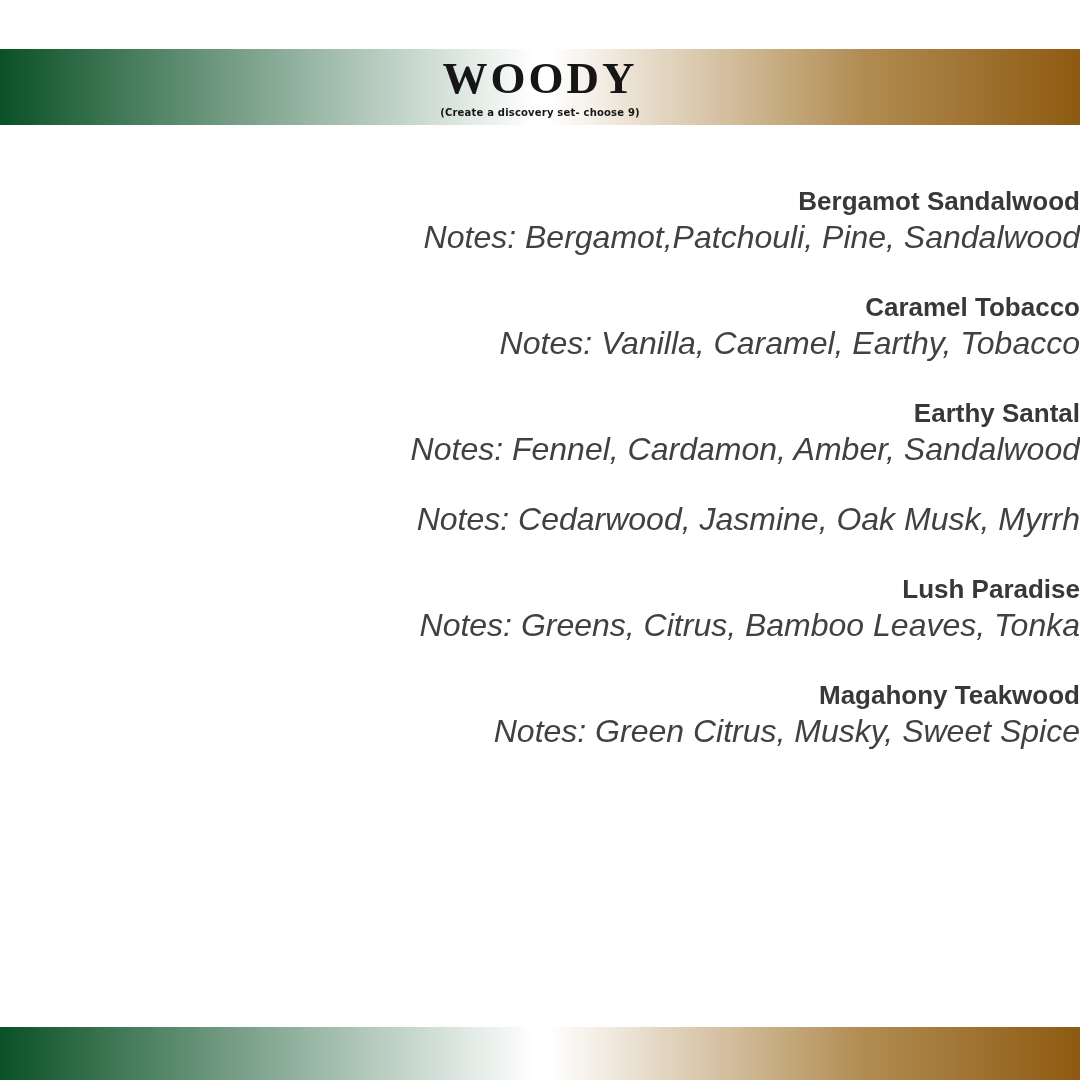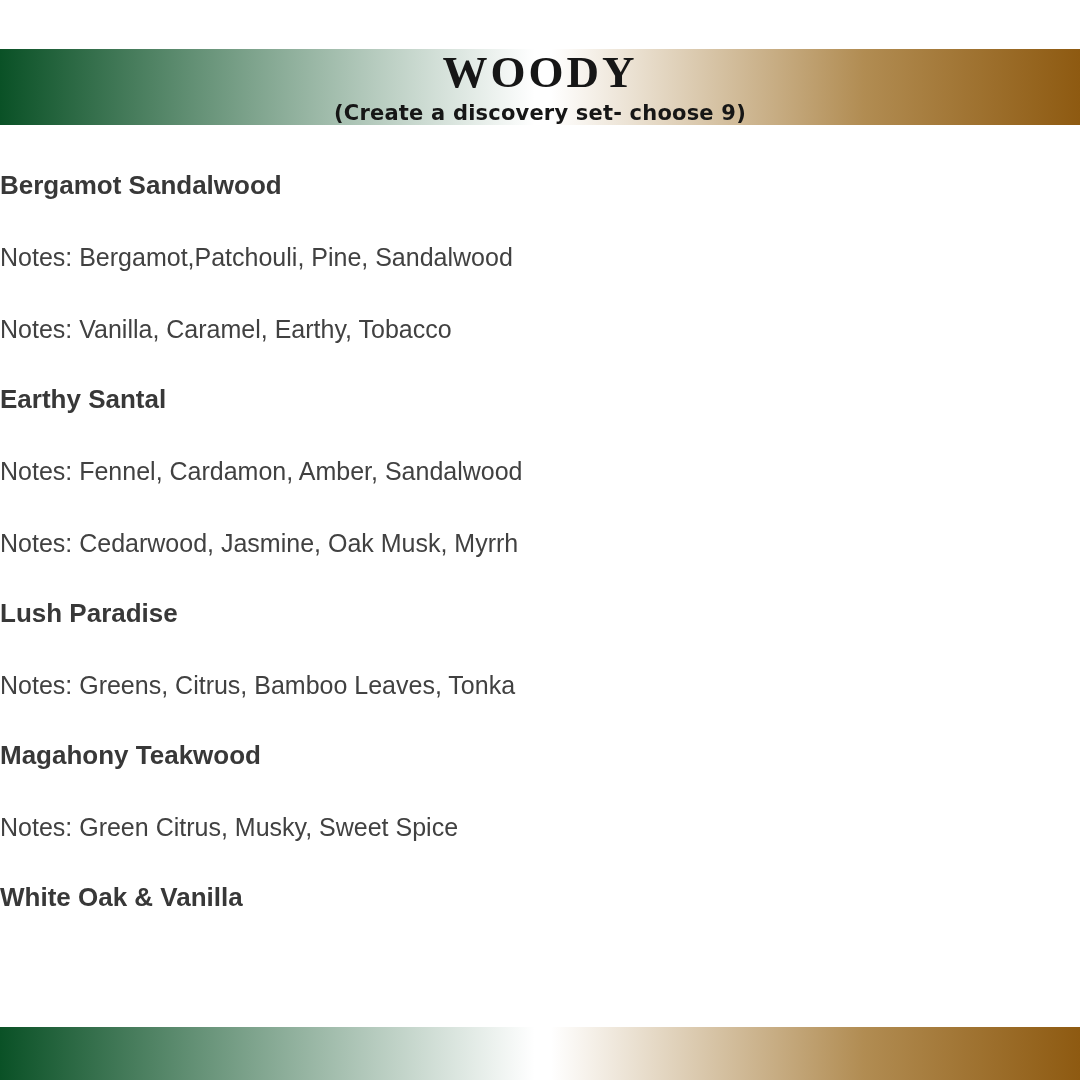--- a/index.html
+++ b/index.html
@@ -38,77 +38,77 @@
     font-weight: 700;
     font-size: 45px;
     line-height: 1;
     letter-spacing: 3px;
     color: var(--header-text, #161616);
   }
   .page-subtitle {
     margin-top: 6px;
     font-family: "DejaVu Sans", sans-serif;
     font-weight: 700;
-    font-size: 21px;
+    font-size: 10px;
     letter-spacing: 0.2px;
     color: var(--header-text, #161616);
   }
   .fragrance-list {
     position: absolute;
     top: 125px;
     left: 0;
     width: 1080px;
-    padding-top: 42px;
-    text-align: left;
+    padding-top: 58px;
+    text-align: right;
   }
   .fragrance-entry { margin-bottom: 34px; }
   .fragrance-name {
     font-size: 26px;
     font-weight: 700;
     line-height: 36px;
     color: var(--entry-title-text, #383838);
   }
   .fragrance-notes {
-    font-size: 25px;
+    font-size: 32px;
+    font-style: italic;
     line-height: 36px;
     color: var(--notes-text, #414141);
-    margin-top: 36px;
   }
 </style>
 </head>
 <body>
 
 <header class="gradient-bar header-bar">
   <div class="page-title">WOODY</div>
   <div class="page-subtitle">(Create a discovery set- choose 9)</div>
 </header>
 
 <main class="fragrance-list">
   <div class="fragrance-entry">
     <div class="fragrance-name">Bergamot Sandalwood</div>
     <div class="fragrance-notes">Notes: Bergamot,Patchouli, Pine, Sandalwood</div>
   </div>
   <div class="fragrance-entry">
+    <div class="fragrance-name">Caramel Tobacco</div>
     <div class="fragrance-notes">Notes: Vanilla, Caramel, Earthy, Tobacco</div>
   </div>
   <div class="fragrance-entry">
     <div class="fragrance-name">Earthy Santal</div>
     <div class="fragrance-notes">Notes: Fennel, Cardamon, Amber, Sandalwood</div>
   </div>
   <div class="fragrance-entry">
     <div class="fragrance-notes">Notes: Cedarwood, Jasmine, Oak Musk, Myrrh</div>
   </div>
   <div class="fragrance-entry">
     <div class="fragrance-name">Lush Paradise</div>
     <div class="fragrance-notes">Notes: Greens, Citrus, Bamboo Leaves, Tonka</div>
   </div>
   <div class="fragrance-entry">
     <div class="fragrance-name">Magahony Teakwood</div>
     <div class="fragrance-notes">Notes: Green Citrus, Musky, Sweet Spice</div>
   </div>
   <div class="fragrance-entry">
   </div>
   <div class="fragrance-entry">
-    <div class="fragrance-name">White Oak &amp; Vanilla</div>
   </div>
 </main>
 
 <footer class="gradient-bar footer-bar"></footer>
 
 </body></html>

